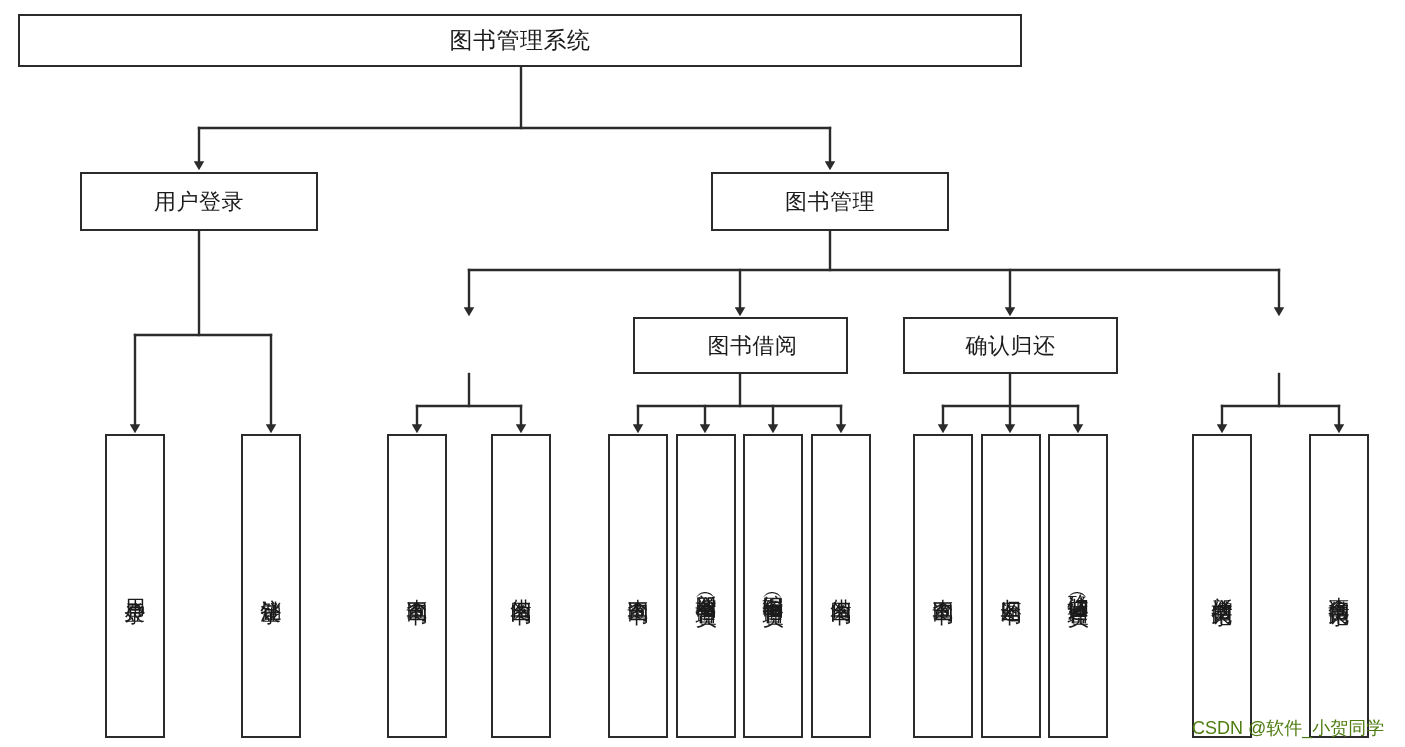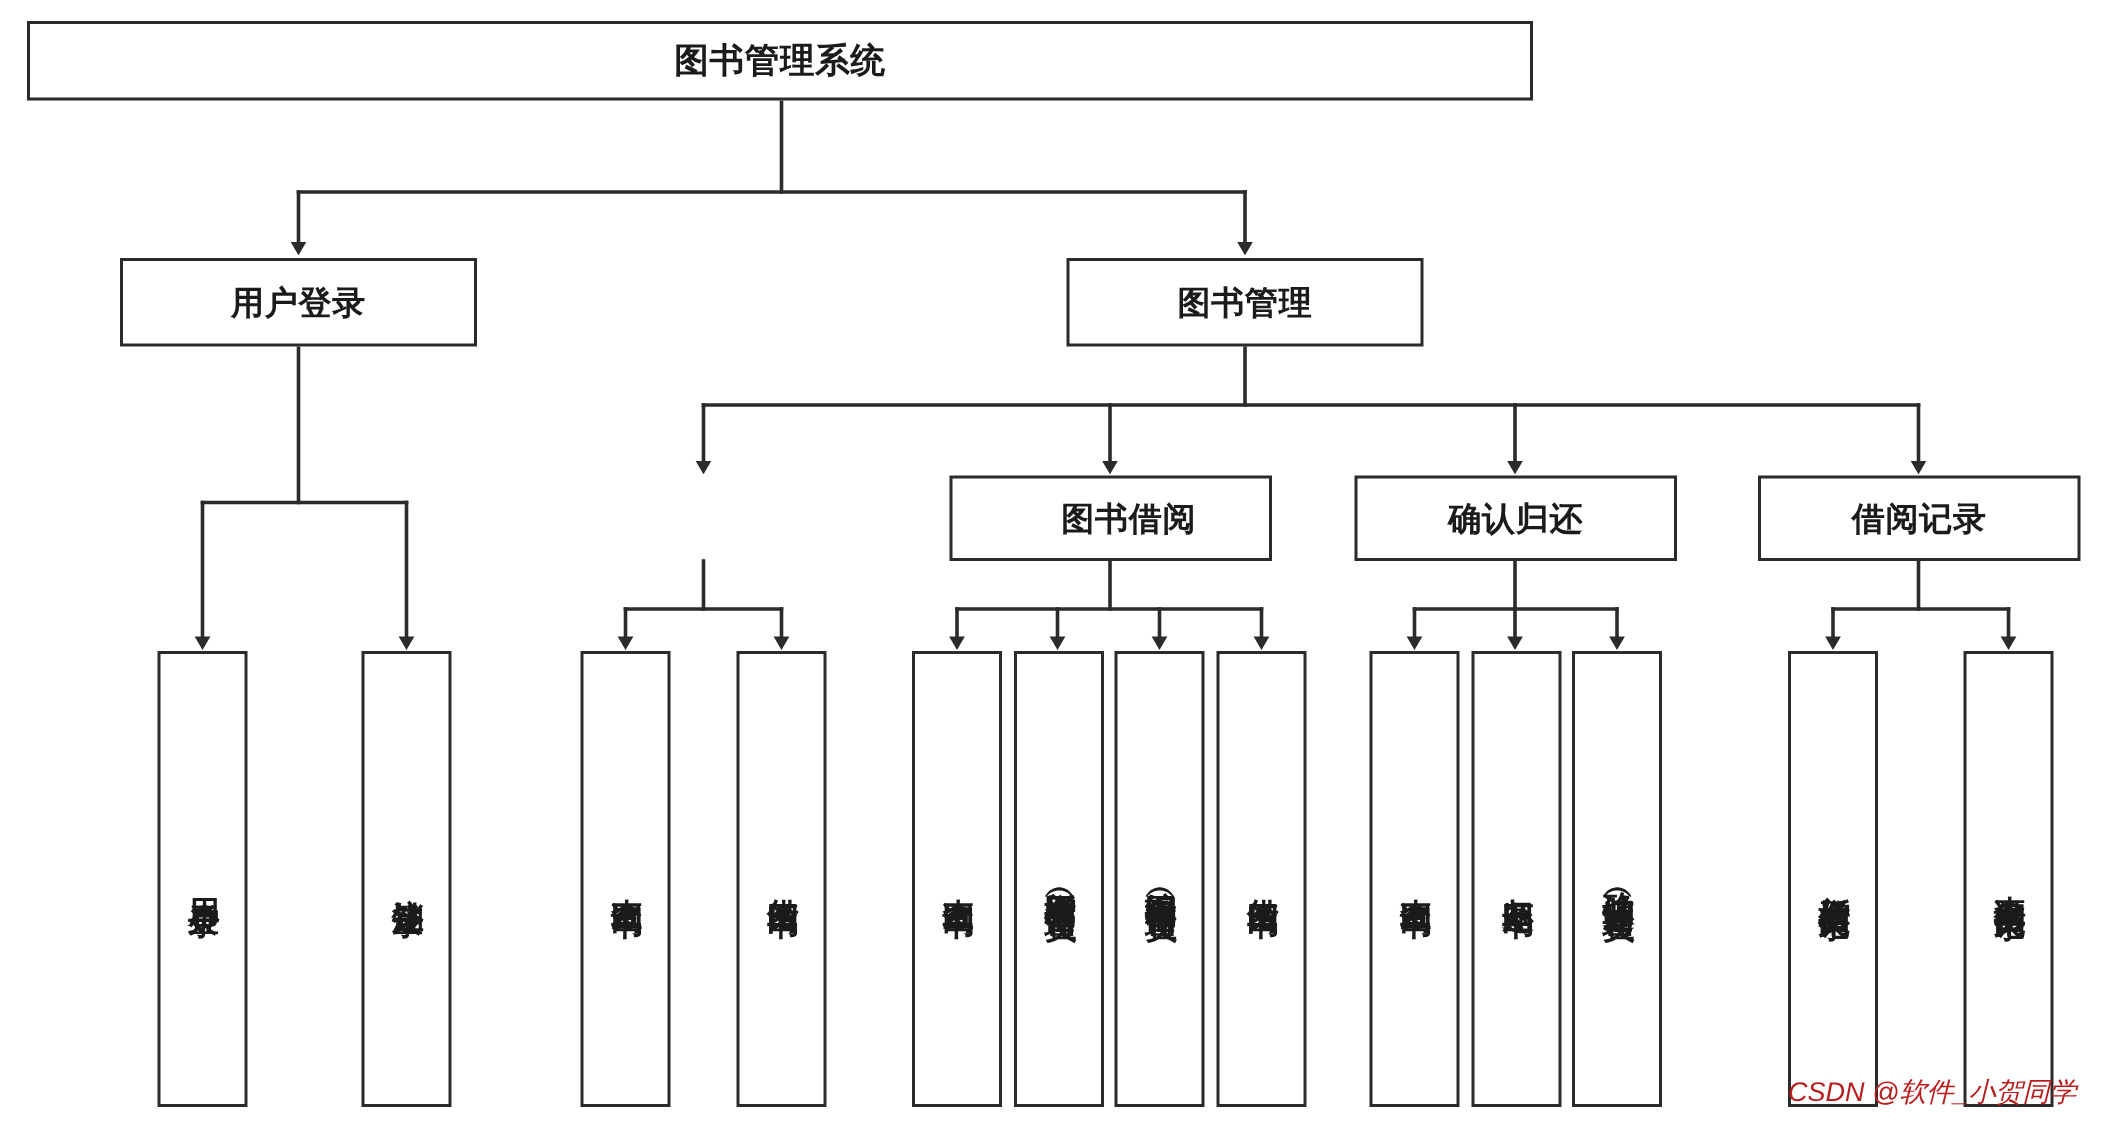--- a/index.html
+++ b/index.html
@@ -28,21 +28,20 @@
   }
   .node {
     position: absolute;
     box-sizing: border-box;
     background: #ffffff;
     border: 2px solid #2b2b2b;
     display: flex;
     align-items: center;
     justify-content: center;
     color: #1b1b1b;
-    font-weight: bold;
   }
   .node-label {
     display: block;
     text-align: center;
     line-height: 1.18;
     letter-spacing: 0.5px;
   }
   
   .node.h .node-label {
     font-size: 22px;
@@ -60,24 +59,23 @@
     writing-mode: vertical-rl;
     text-orientation: upright;
     font-size: 21px;
     line-height: 1.05;
     letter-spacing: 2px;
     white-space: nowrap;
   }
   .watermark {
     position: absolute;
     font-size: 18px;
-    color: #b91c1c;
+    color: #4d7c0f;
     white-space: nowrap;
     user-select: none;
-    font-style: italic;
   }
 </style>
 </head>
 <body>
 
 <div id="diagram-canvas">
 
   <svg id="edge-layer" viewBox="0 0 1405 747" xmlns="http://www.w3.org/2000/svg">
     <defs>
       <marker id="arrow" viewBox="0 0 12 14" refX="1" refY="7" markerWidth="9" markerHeight="11" orient="auto-start-reverse" markerUnits="userSpaceOnUse">
@@ -139,23 +137,20 @@
   <div class="node h" style="left:711px; top:172px; width:238px; height:59px;">
     <span class="node-label">图书管理</span>
   </div>
 
   <div class="node h" style="left:633px; top:317px; width:215px; height:57px;padding-left:24px;">
     <span class="node-label">图书借阅</span>
   </div>
   <div class="node h" style="left:903px; top:317px; width:215px; height:57px;">
     <span class="node-label">确认归还</span>
   </div>
-  <div class="node h" style="left:1172px; top:317px; width:215px; height:57px;">
-    <span class="node-label">借阅记录</span>
-  </div>
 
   <div class="node v" style="left:105px; top:434px; width:60px; height:304px;">
     <span class="node-label">用户登录</span>
   </div>
   <div class="node v" style="left:241px; top:434px; width:60px; height:304px;">
     <span class="node-label">注销登录</span>
   </div>
 
   <div class="node v" style="left:387px; top:434px; width:60px; height:304px;">
     <span class="node-label">查询图书</span>

